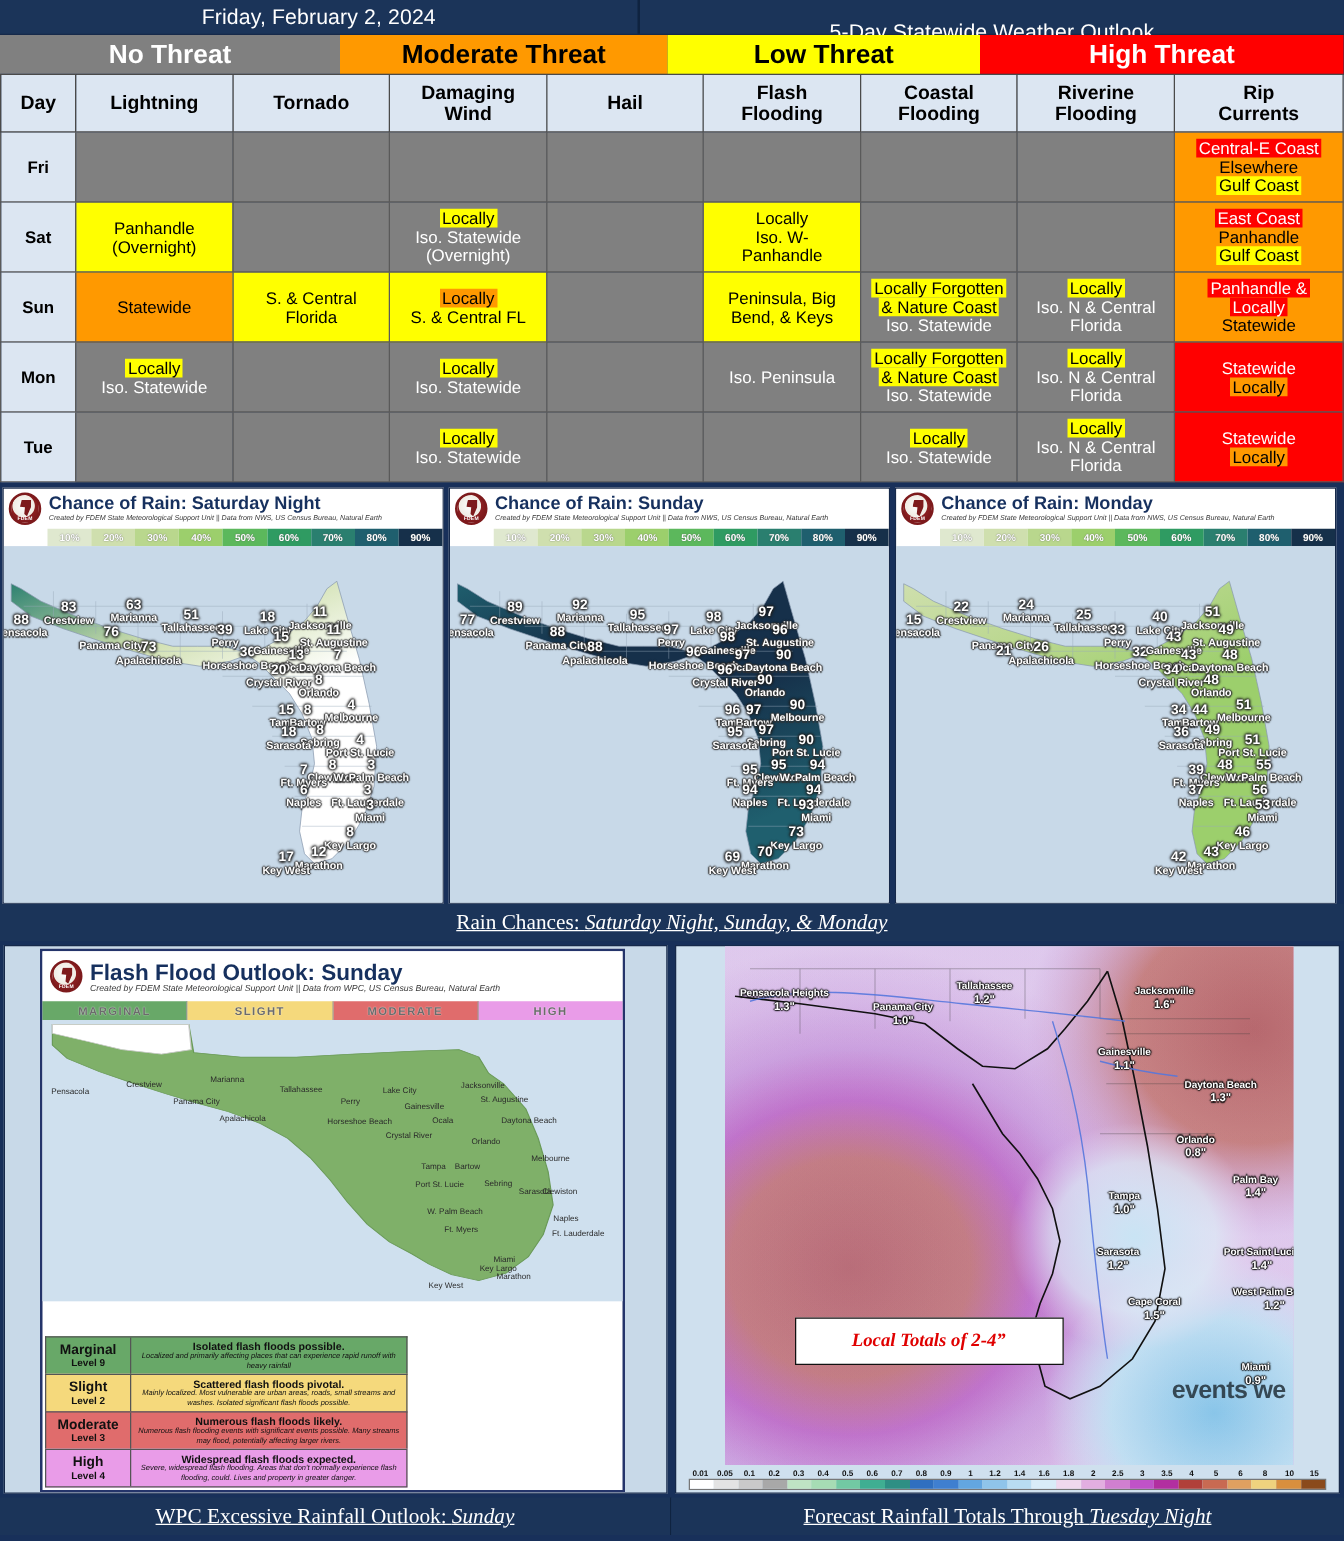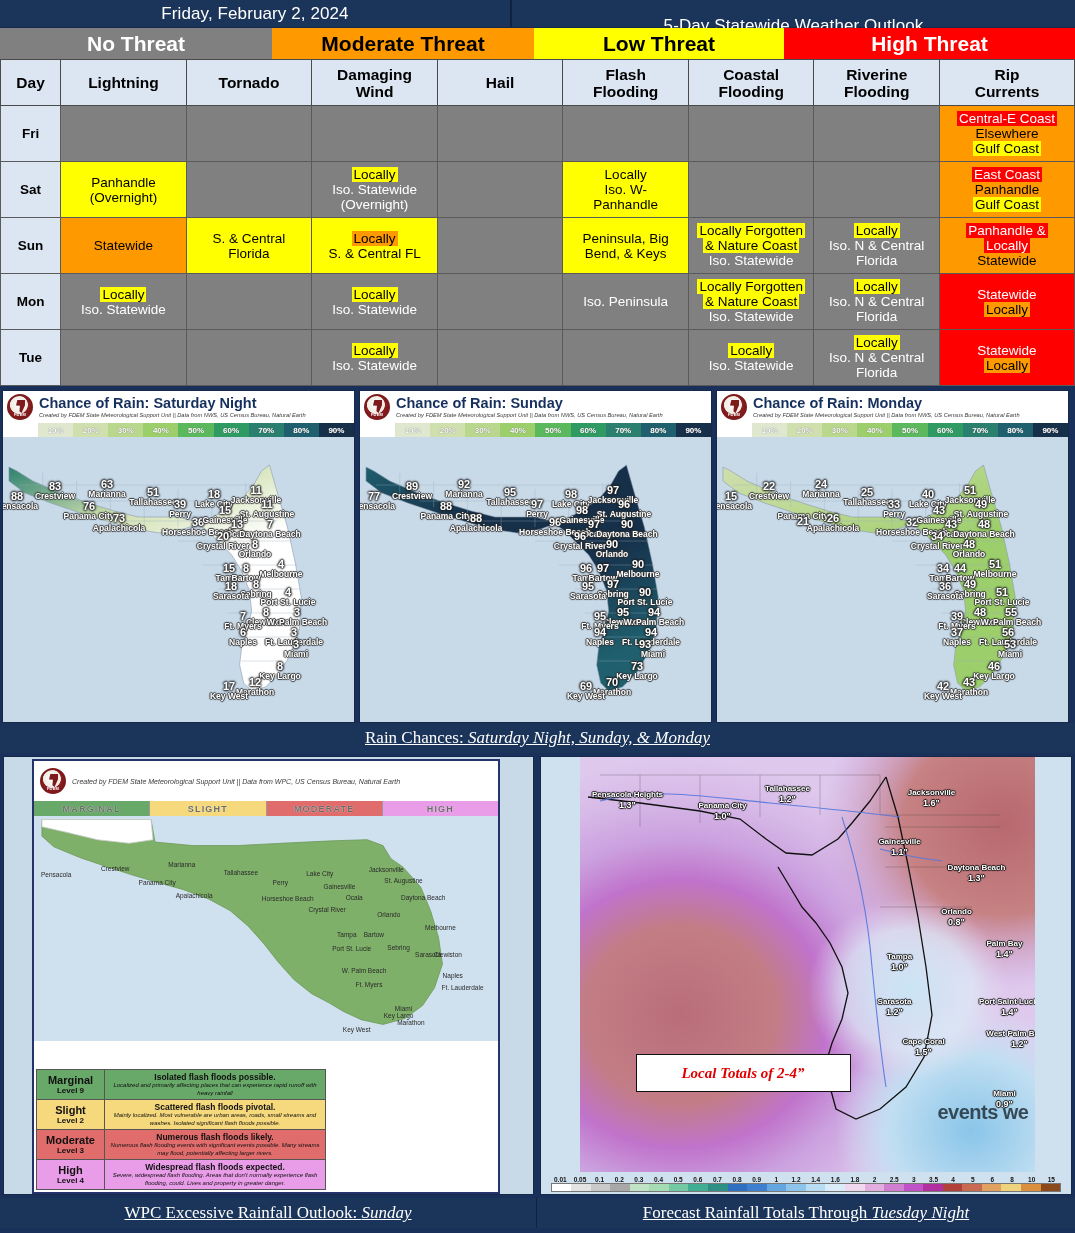--- a/index.html
+++ b/index.html
@@ -701,20 +701,21 @@
 
   <div class="bottom-row">
 
     <div class="bp bp-left">
       <div class="ff-inner">
         <div class="ff-hdr">
           <div class="fdem-seal">
               <span>FDEM</span>
             </div>
           <div class="map-titles">
+            <div class="ff-title">Flash Flood Outlook: Sunday</div>
             <div class="ff-sub">Created by FDEM State Meteorological Support Unit || Data from WPC, US Census Bureau, Natural Earth</div>
           </div>
         </div>
         <div class="ff-scale">
           <div class="ffs-marg">MARGINAL</div>
           <div class="ffs-sli">SLIGHT</div>
           <div class="ffs-mod">MODERATE</div>
           <div class="ffs-high">HIGH</div>
         </div>
         <div class="ff-map" id="ff-map">

